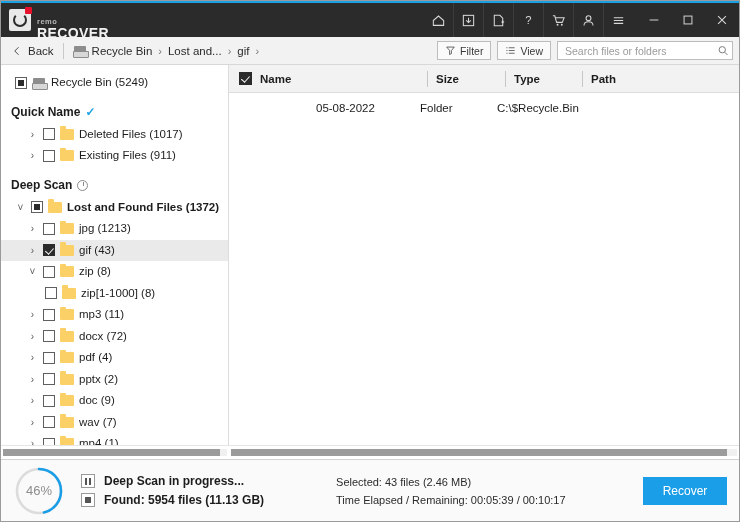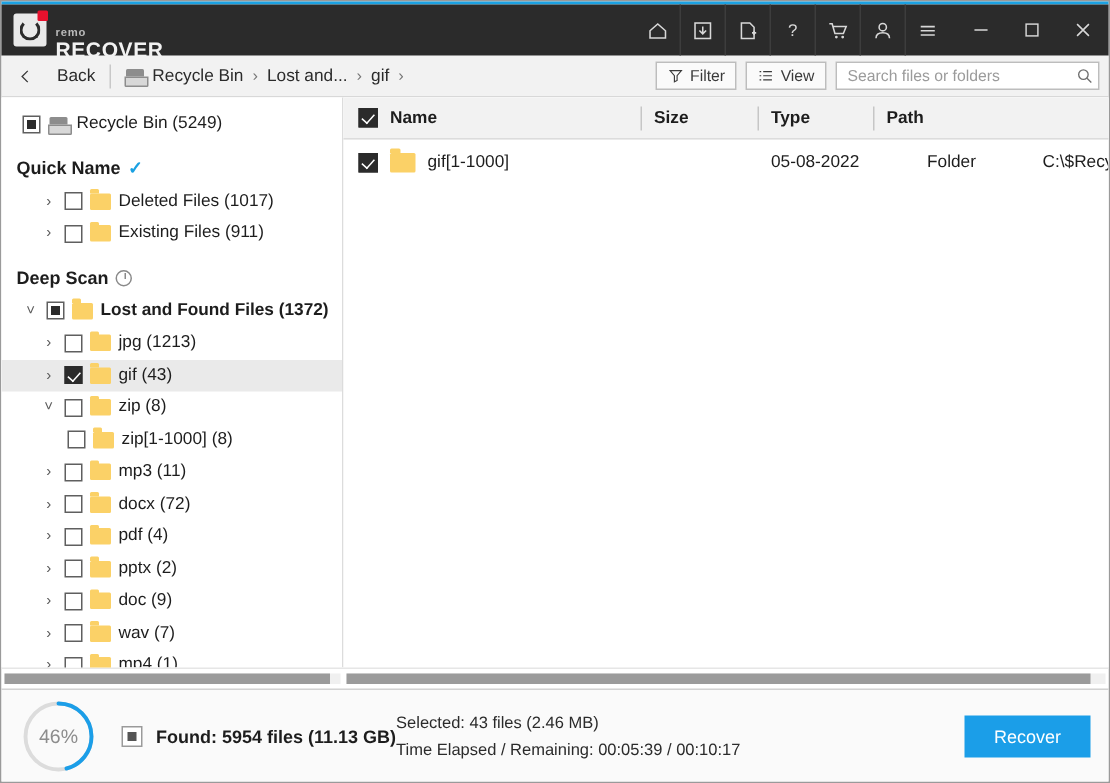--- a/index.html
+++ b/index.html
@@ -67,21 +67,21 @@
 
   
   .navbar {
     height: 28px; flex: 0 0 auto;
     background: #f2f2f2;
     border-bottom: 1px solid #d8d8d8;
     display: flex; align-items: center;
     padding: 0 6px 0 10px;
     font-size: 11.5px; color: #2b2b2b;
   }
-  .back-btn { display: flex; align-items: flex-end; gap: 15px; padding-right: 9px; }
+  .back-btn { display: flex; align-items: flex-end; gap: 5px; padding-right: 9px; }
   .vsep { width: 1px; height: 16px; background: #c8c8c8; margin-right: 9px; }
   .crumbs { display: flex; align-items: center; gap: 6px; }
   .crumb { display: flex; align-items: center; gap: 5px; }
   .chev { color: #777; font-size: 11px; }
   .nav-right { margin-left: auto; display: flex; align-items: center; gap: 6px; }
   .pillbtn {
     height: 19px; border: 1px solid #bdbdbd; background: #fafafa;
     display: flex; align-items: center; gap: 4px;
     padding: 0 7px; font-size: 10.5px; color: #3a3a3a;
   }
@@ -215,21 +215,21 @@
   .status-mid { margin-left: 16px; display: flex; flex-direction: column; gap: 5px; }
   .status-line { display: flex; align-items: center; gap: 9px; font-size: 12px; font-weight: bold; color: #1d1d1d; }
   .ctrl-btn {
     width: 14px; height: 14px; flex: 0 0 14px;
     border: 1px solid #9a9a9a; background: #fff;
     display: flex; align-items: center; justify-content: center;
   }
   .pause-bars { display: flex; gap: 1.5px; }
   .pause-bars i { width: 2px; height: 7px; background: #555; display: block; }
   .stop-sq { width: 6px; height: 6px; background: #555; }
-  .status-right { display: flex; flex-direction: column; gap: 6px; font-size: 11px; color: #2b2b2b; }
+  .status-right { margin-left: 72px; display: flex; flex-direction: column; gap: 6px; font-size: 11px; color: #2b2b2b; }
   .recover-btn {
     margin-left: auto;
     width: 84px; height: 28px;
     background: #1b9ee8; color: #fff;
     border: none; font-size: 12px;
     font-family: "Liberation Sans", sans-serif;
     display: flex; align-items: center; justify-content: center;
   }
 </style>
 </head>
@@ -485,27 +485,20 @@
         <div class="th c-type">
           <span>Type</span>
         </div>
         <div class="th c-path">
           <span>Path</span>
         </div>
       </div>
 
       <div class="rows">
         <div class="frow">
-          <div class="th c-name">
-            <span class="fname">
-              <span class="cb checked dark"></span>
-              <span class="folder big"></span>
-              <span>gif[1-1000]</span>
-            </span>
-          </div>
           <div class="th c-size"></div>
           <div class="th c-date">05-08-2022</div>
           <div class="th c-type">Folder</div>
           <div class="th c-path">C:\$Recycle.Bin</div>
         </div>
       </div>
     </div>
   </div>
 
   <div class="hscrolls">
@@ -526,20 +519,29 @@
       <svg width="52" height="52" viewBox="0 0 52 52">
         <circle cx="26" cy="26" r="22" fill="none" stroke="#dcdcdc" stroke-width="2.6"></circle>
         <circle id="prog-arc" cx="26" cy="26" r="22" fill="none" stroke="#1b9ee8" stroke-width="2.6" stroke-linecap="round" transform="rotate(-90 26 26)" stroke-dasharray="138.23007675795088 138.23007675795088" stroke-dashoffset="74.64"></circle>
       </svg>
       <span class="ring-label">46%</span>
     </div>
 
     <div class="status-mid">
       <div class="status-line">
         <span class="ctrl-btn">
+          <span class="pause-bars">
+              <i></i>
+              <i></i>
+            </span>
+        </span>
+        <span>Deep Scan in progress...</span>
+      </div>
+      <div class="status-line">
+        <span class="ctrl-btn">
           <span class="stop-sq"></span>
         </span>
         <span>Found: 5954 files (11.13 GB)</span>
       </div>
     </div>
 
     <div class="status-right">
       <span>Selected: 43 files (2.46 MB)</span>
       <span>Time Elapsed / Remaining: 00:05:39 / 00:10:17</span>
     </div>

